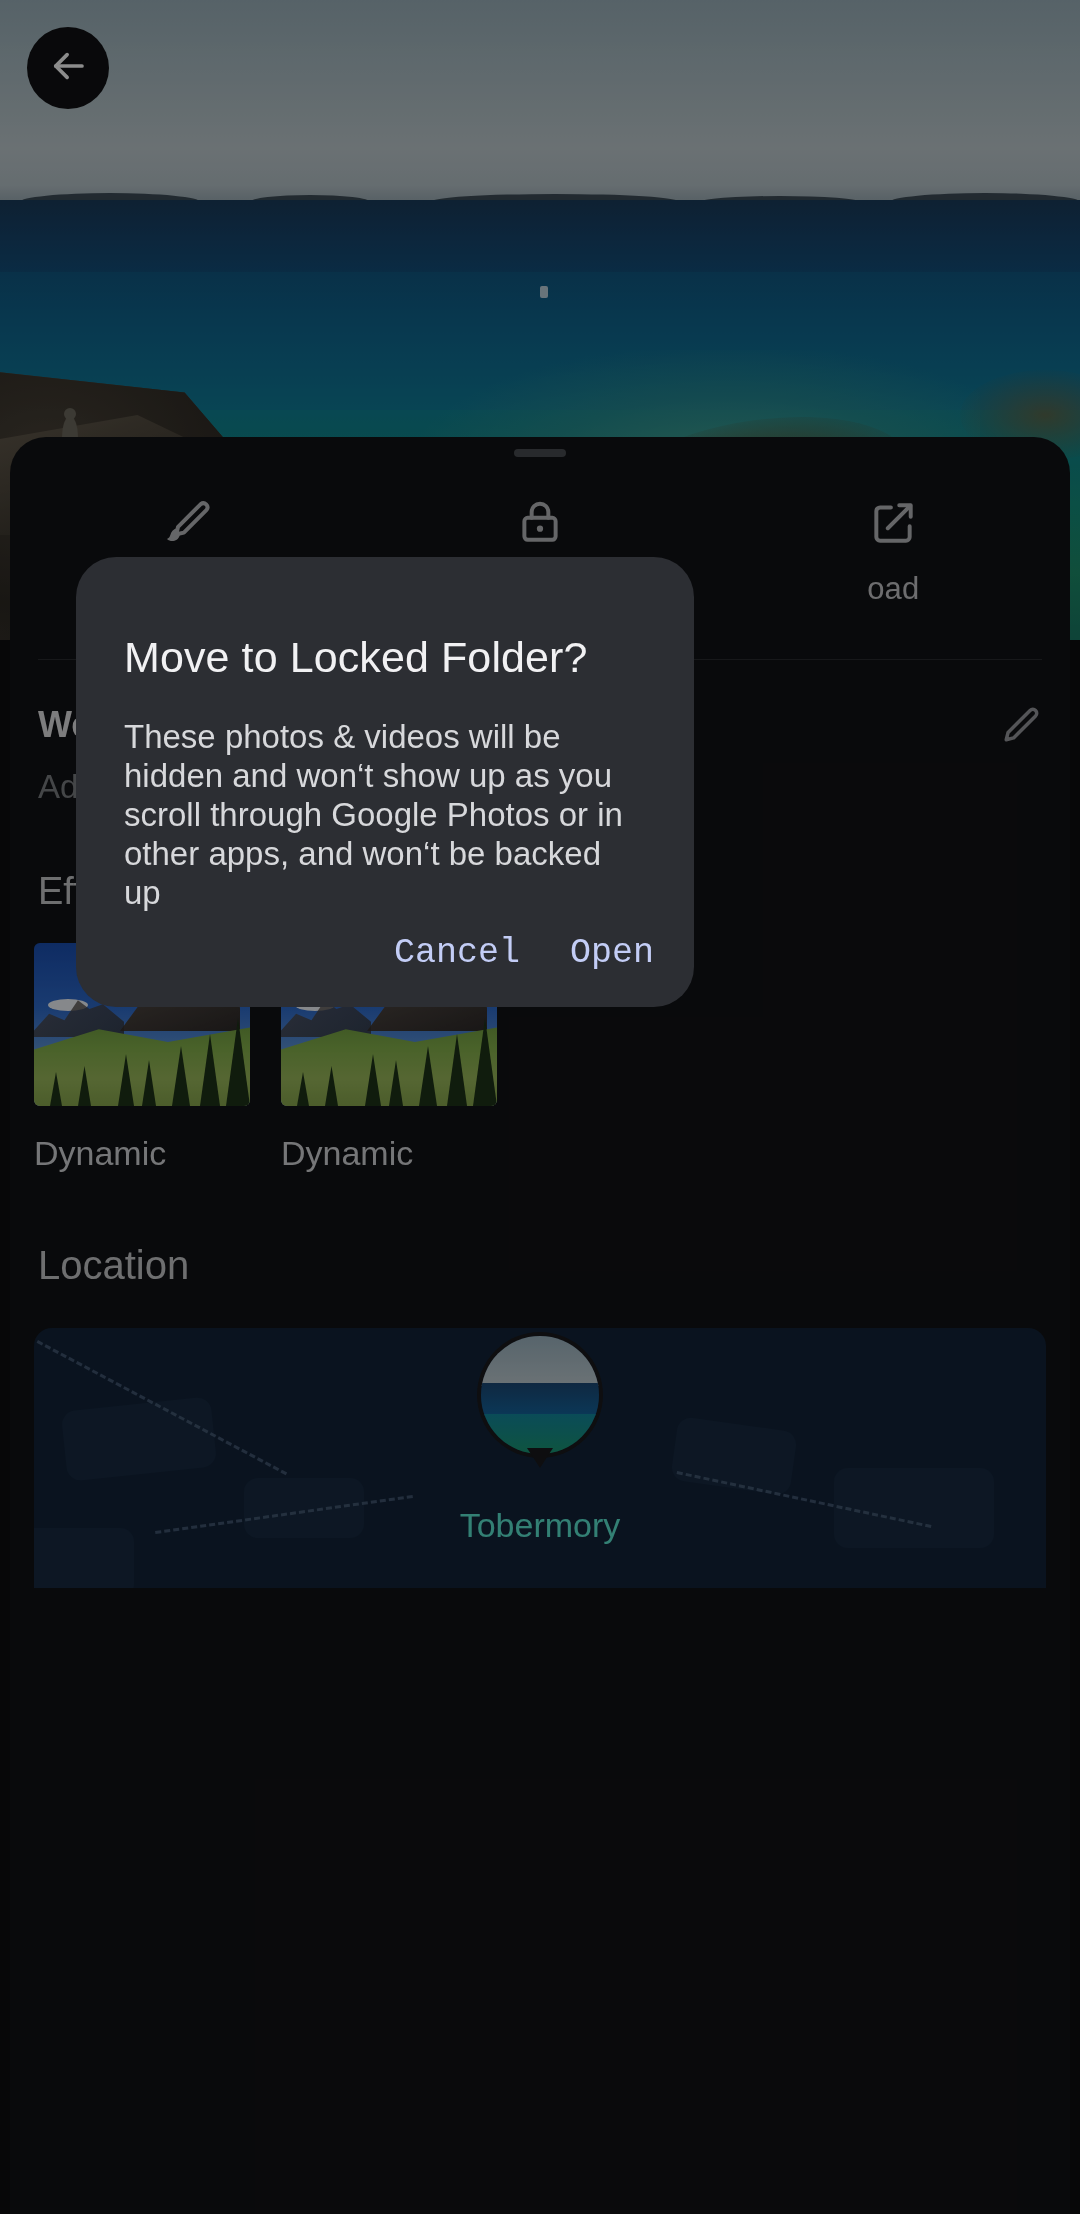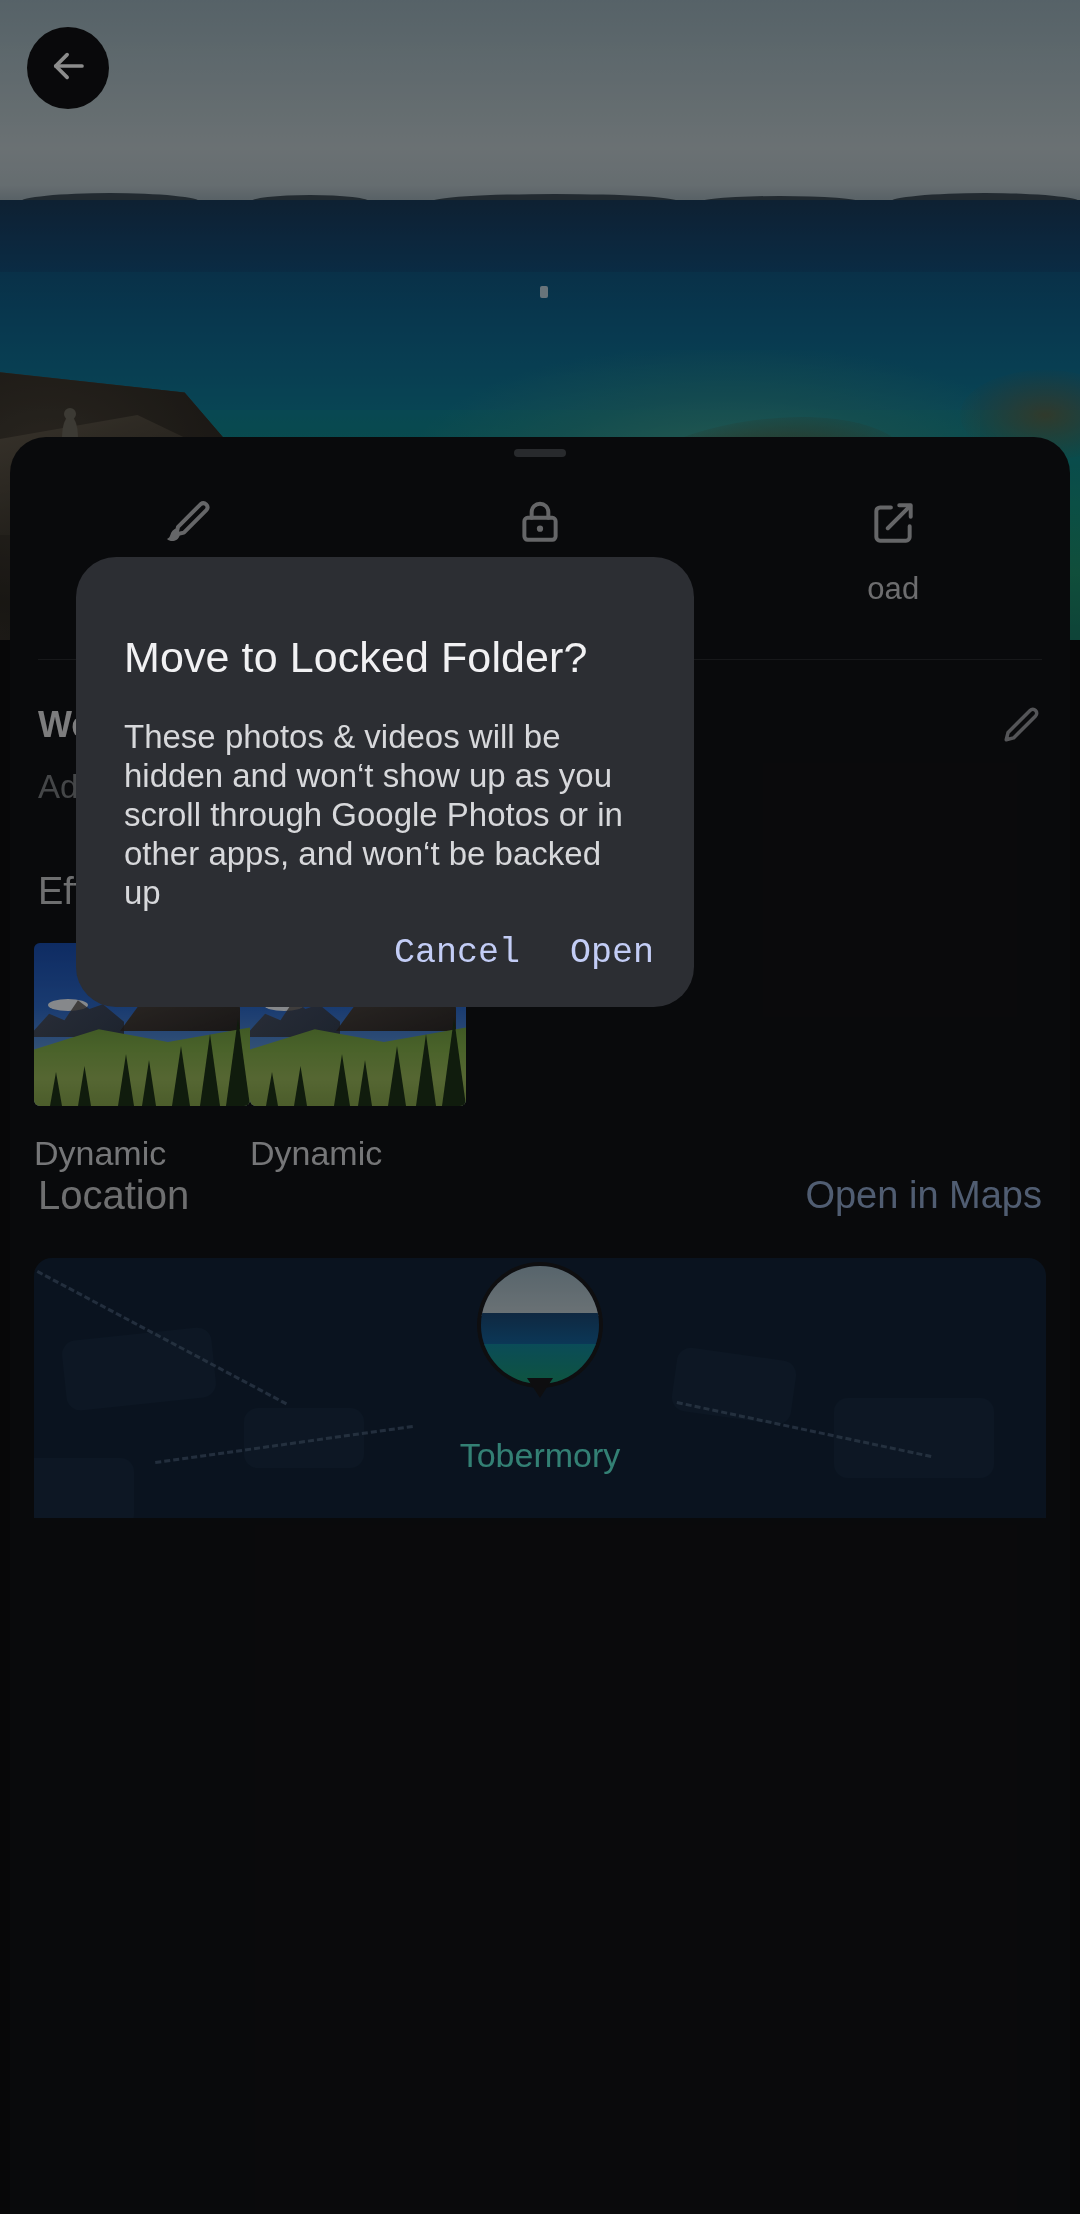--- a/index.html
+++ b/index.html
@@ -131,40 +131,40 @@
   .info-title { font-size: 36px; color: #e3e3e5; font-weight: 700; }
   .info-sub { font-size: 33px; color: #7d8084; margin-top: 22px; }
   .edit-ic svg { width: 44px; height: 44px; }
 
   .section-h {
     padding: 0 28px; margin-top: 64px;
     font-size: 38px; color: #c9cacd; font-weight: 400;
   }
 
   #effects {
-    display: flex; padding: 0 24px; margin-top: 30px;
+    display: flex; gap: 31px; padding: 0 24px; margin-top: 30px;
   }
   .eff { width: 216px; cursor: pointer; }
   .eff .thumb {
     width: 216px; height: 163px; border-radius: 6px; overflow: hidden;
     position: relative; background:#123;
   }
   .eff .name { margin-top: 28px; font-size: 34px; color: #d6d7da; }
 
   
   .mt-sky{position:absolute;inset:0;background:linear-gradient(to bottom,#1b50b4 0%,#2f6ccd 40%,#73a8dd 78%,#9dc3e4 100%);}
   .mt-sky.cool{background:linear-gradient(to bottom,#1f62c4 0%,#3e86d8 42%,#86bbe4 80%,#b2d5ea 100%);}
   .cloud{position:absolute;background:#fff;border-radius:50%;opacity:.95;}
   .peak{position:absolute;background:linear-gradient(160deg,#5a514b,#2e2a29);clip-path:polygon(0 100%,22% 42%,38% 58%,52% 8%,64% 30%,78% 18%,100% 62%,100% 100%);}
   .grass{position:absolute;left:0;bottom:0;width:100%;height:56%;background:linear-gradient(to bottom,#6b9a3e 0%,#85b24c 35%,#9cbb5c 70%,#8aa94f 100%);clip-path:polygon(0 38%,30% 16%,62% 30%,100% 14%,100% 100%,0 100%);}
   .tree{position:absolute;bottom:0;background:#1e3318;clip-path:polygon(50% 0,100% 100%,0 100%);}
 
   .loc-row {
     display:flex; align-items:center; justify-content:space-between;
-    padding: 0 28px; 
+    padding: 0 28px; margin-top: 70px;
   }
   .loc-title { font-size: 40px; color: #c9cacd; }
   .loc-link { font-size: 38px; color: #93aad0; cursor:pointer; }
 
   #map {
     margin: 40px 24px 0; height: 260px;
     border-radius: 18px 18px 0 0;
     background: #13243a;
     position: relative; overflow: hidden;
   }
@@ -358,21 +358,20 @@
           <div class="tree" style="left:16px;width:12px;height:34px"></div>
         </div>
         <div class="name">Dynamic</div>
       </div>
 
 
     </div>
 
     <div class="loc-row">
       <div class="loc-title">Location</div>
-      <div class="loc-link">Open in Maps</div>
     </div>
 
     <div id="map">
       <div class="landmass" style="left:30px;top:76px;width:150px;height:70px;transform:rotate(-6deg)"></div>
       <div class="landmass" style="left:210px;top:150px;width:120px;height:60px"></div>
       <div class="landmass" style="left:640px;top:96px;width:120px;height:64px;transform:rotate(8deg)"></div>
       <div class="landmass" style="left:800px;top:140px;width:160px;height:80px"></div>
       <div class="landmass" style="left:-20px;top:200px;width:120px;height:70px"></div>
       <div class="dashline" style="left:-30px;top:74px;width:300px;transform:rotate(28deg)"></div>
       <div class="dashline" style="left:120px;top:185px;width:260px;transform:rotate(-8deg)"></div>

